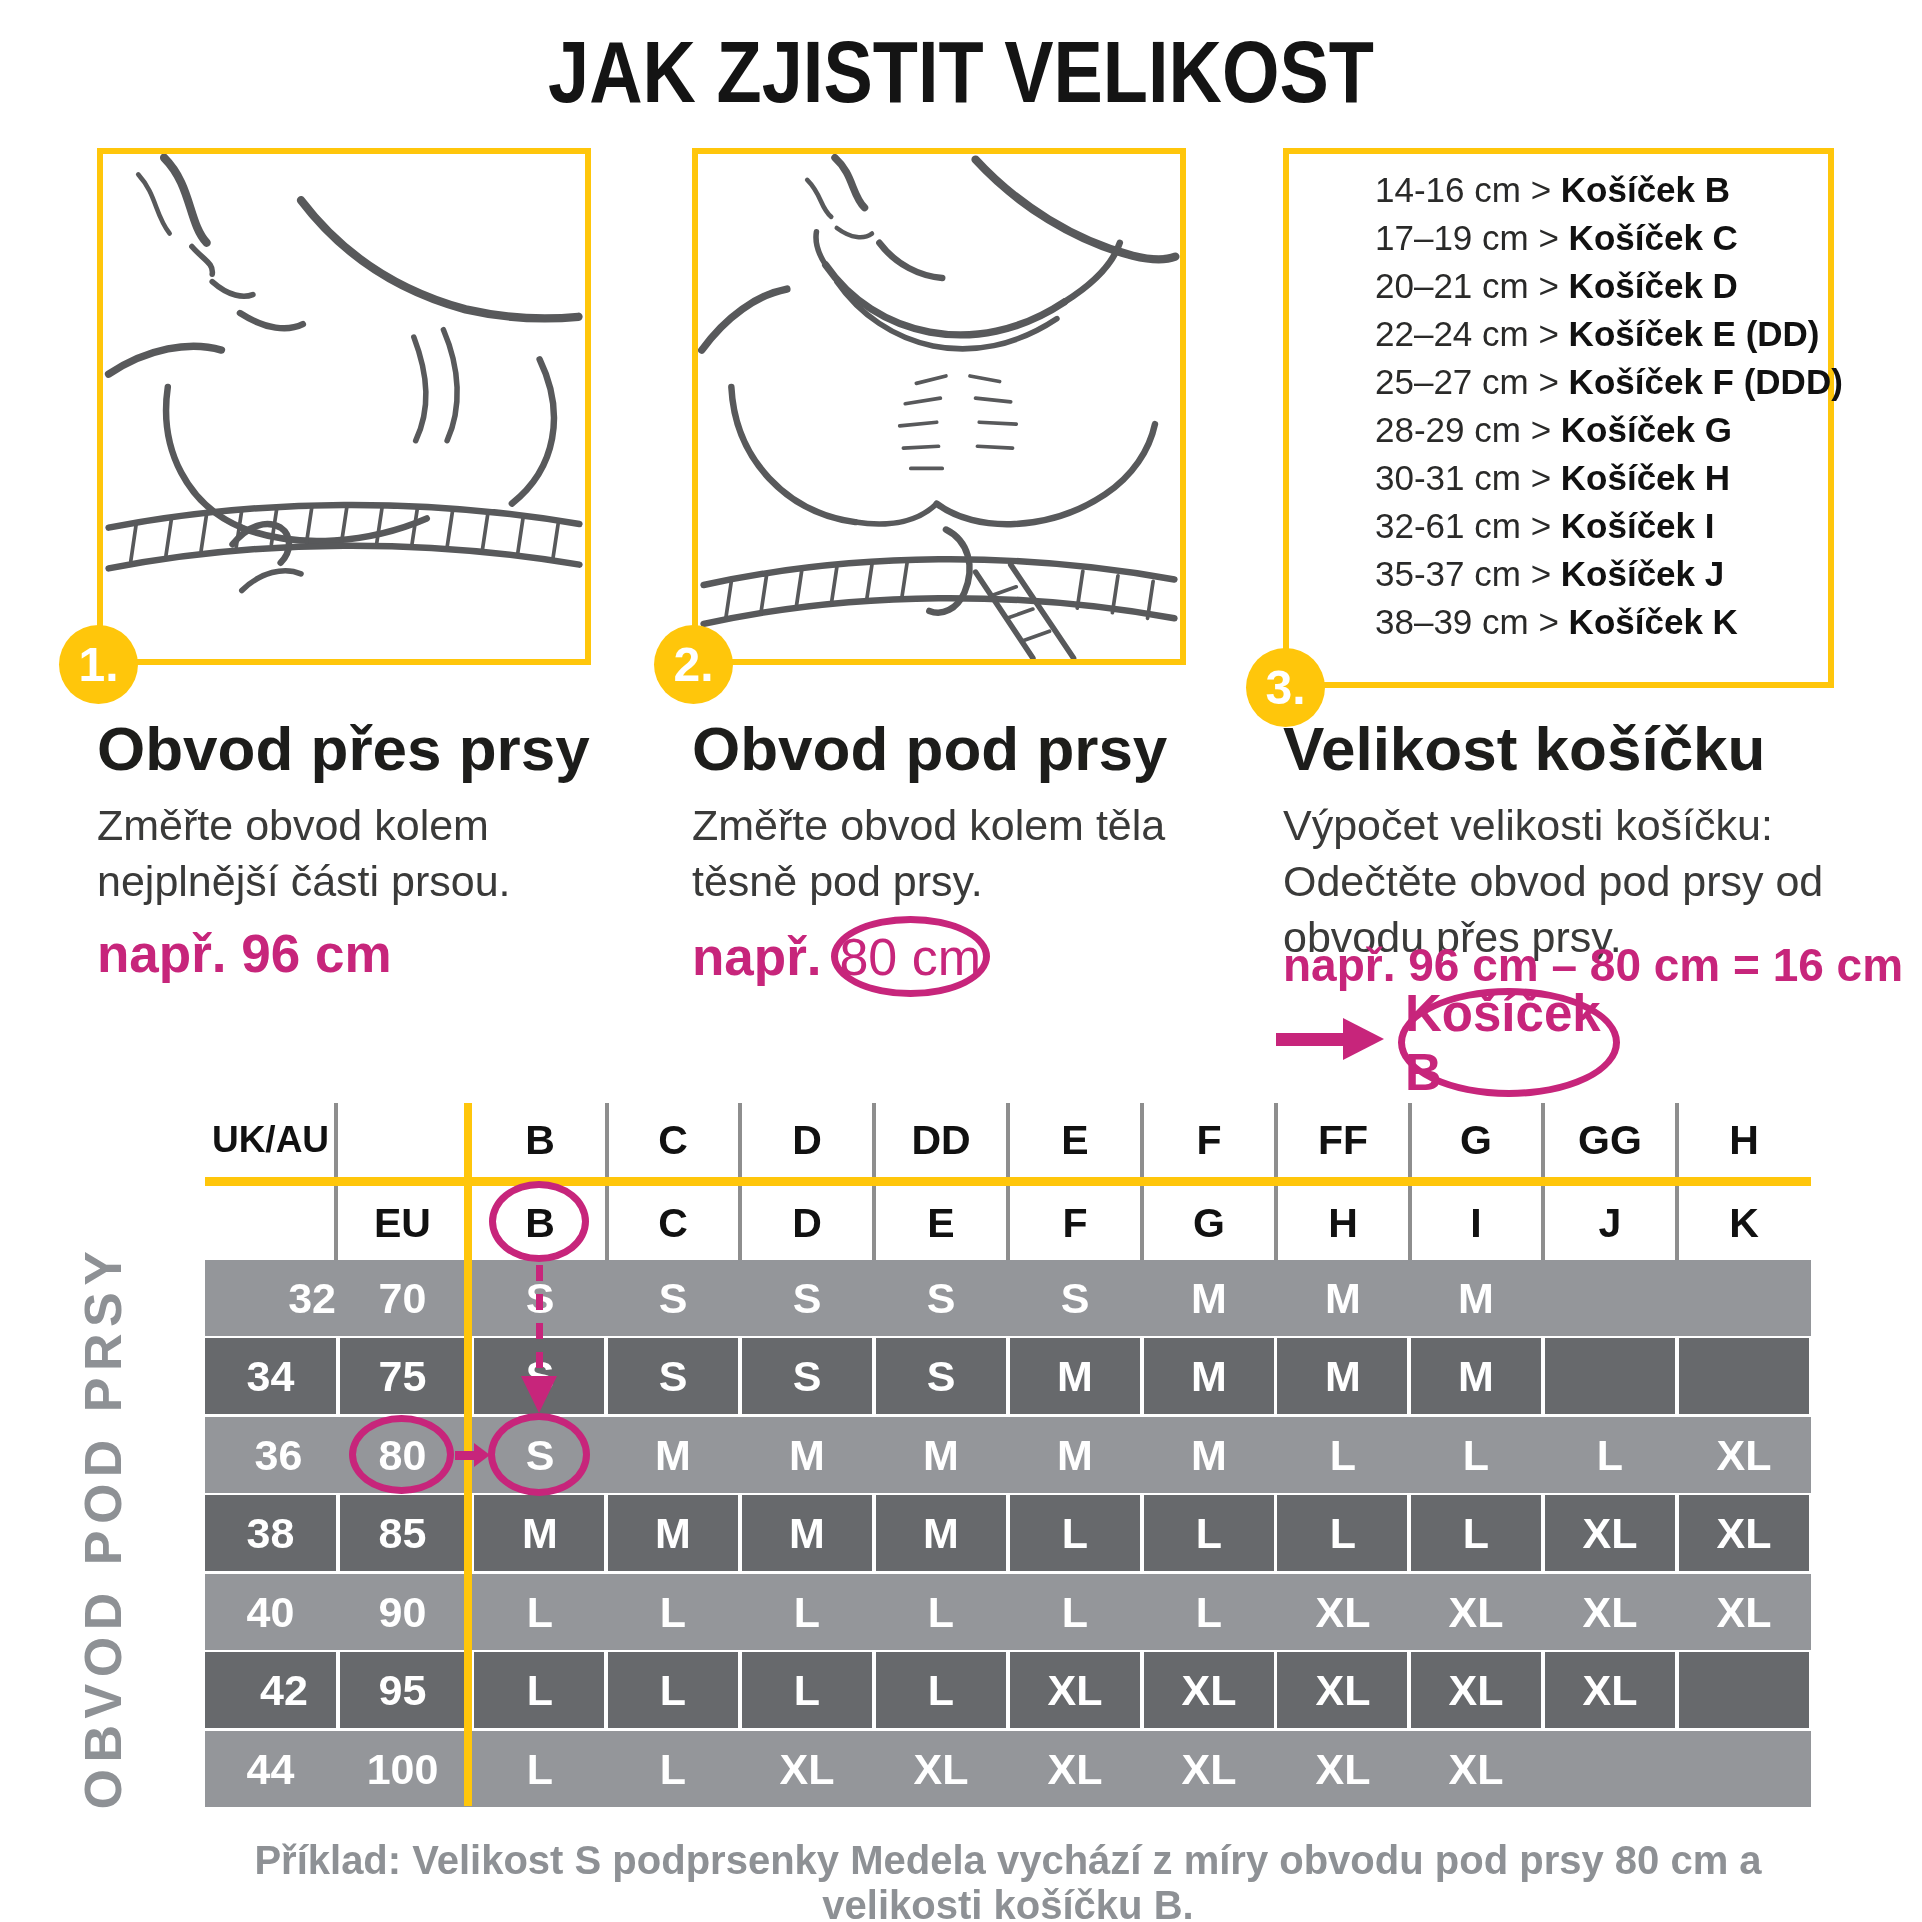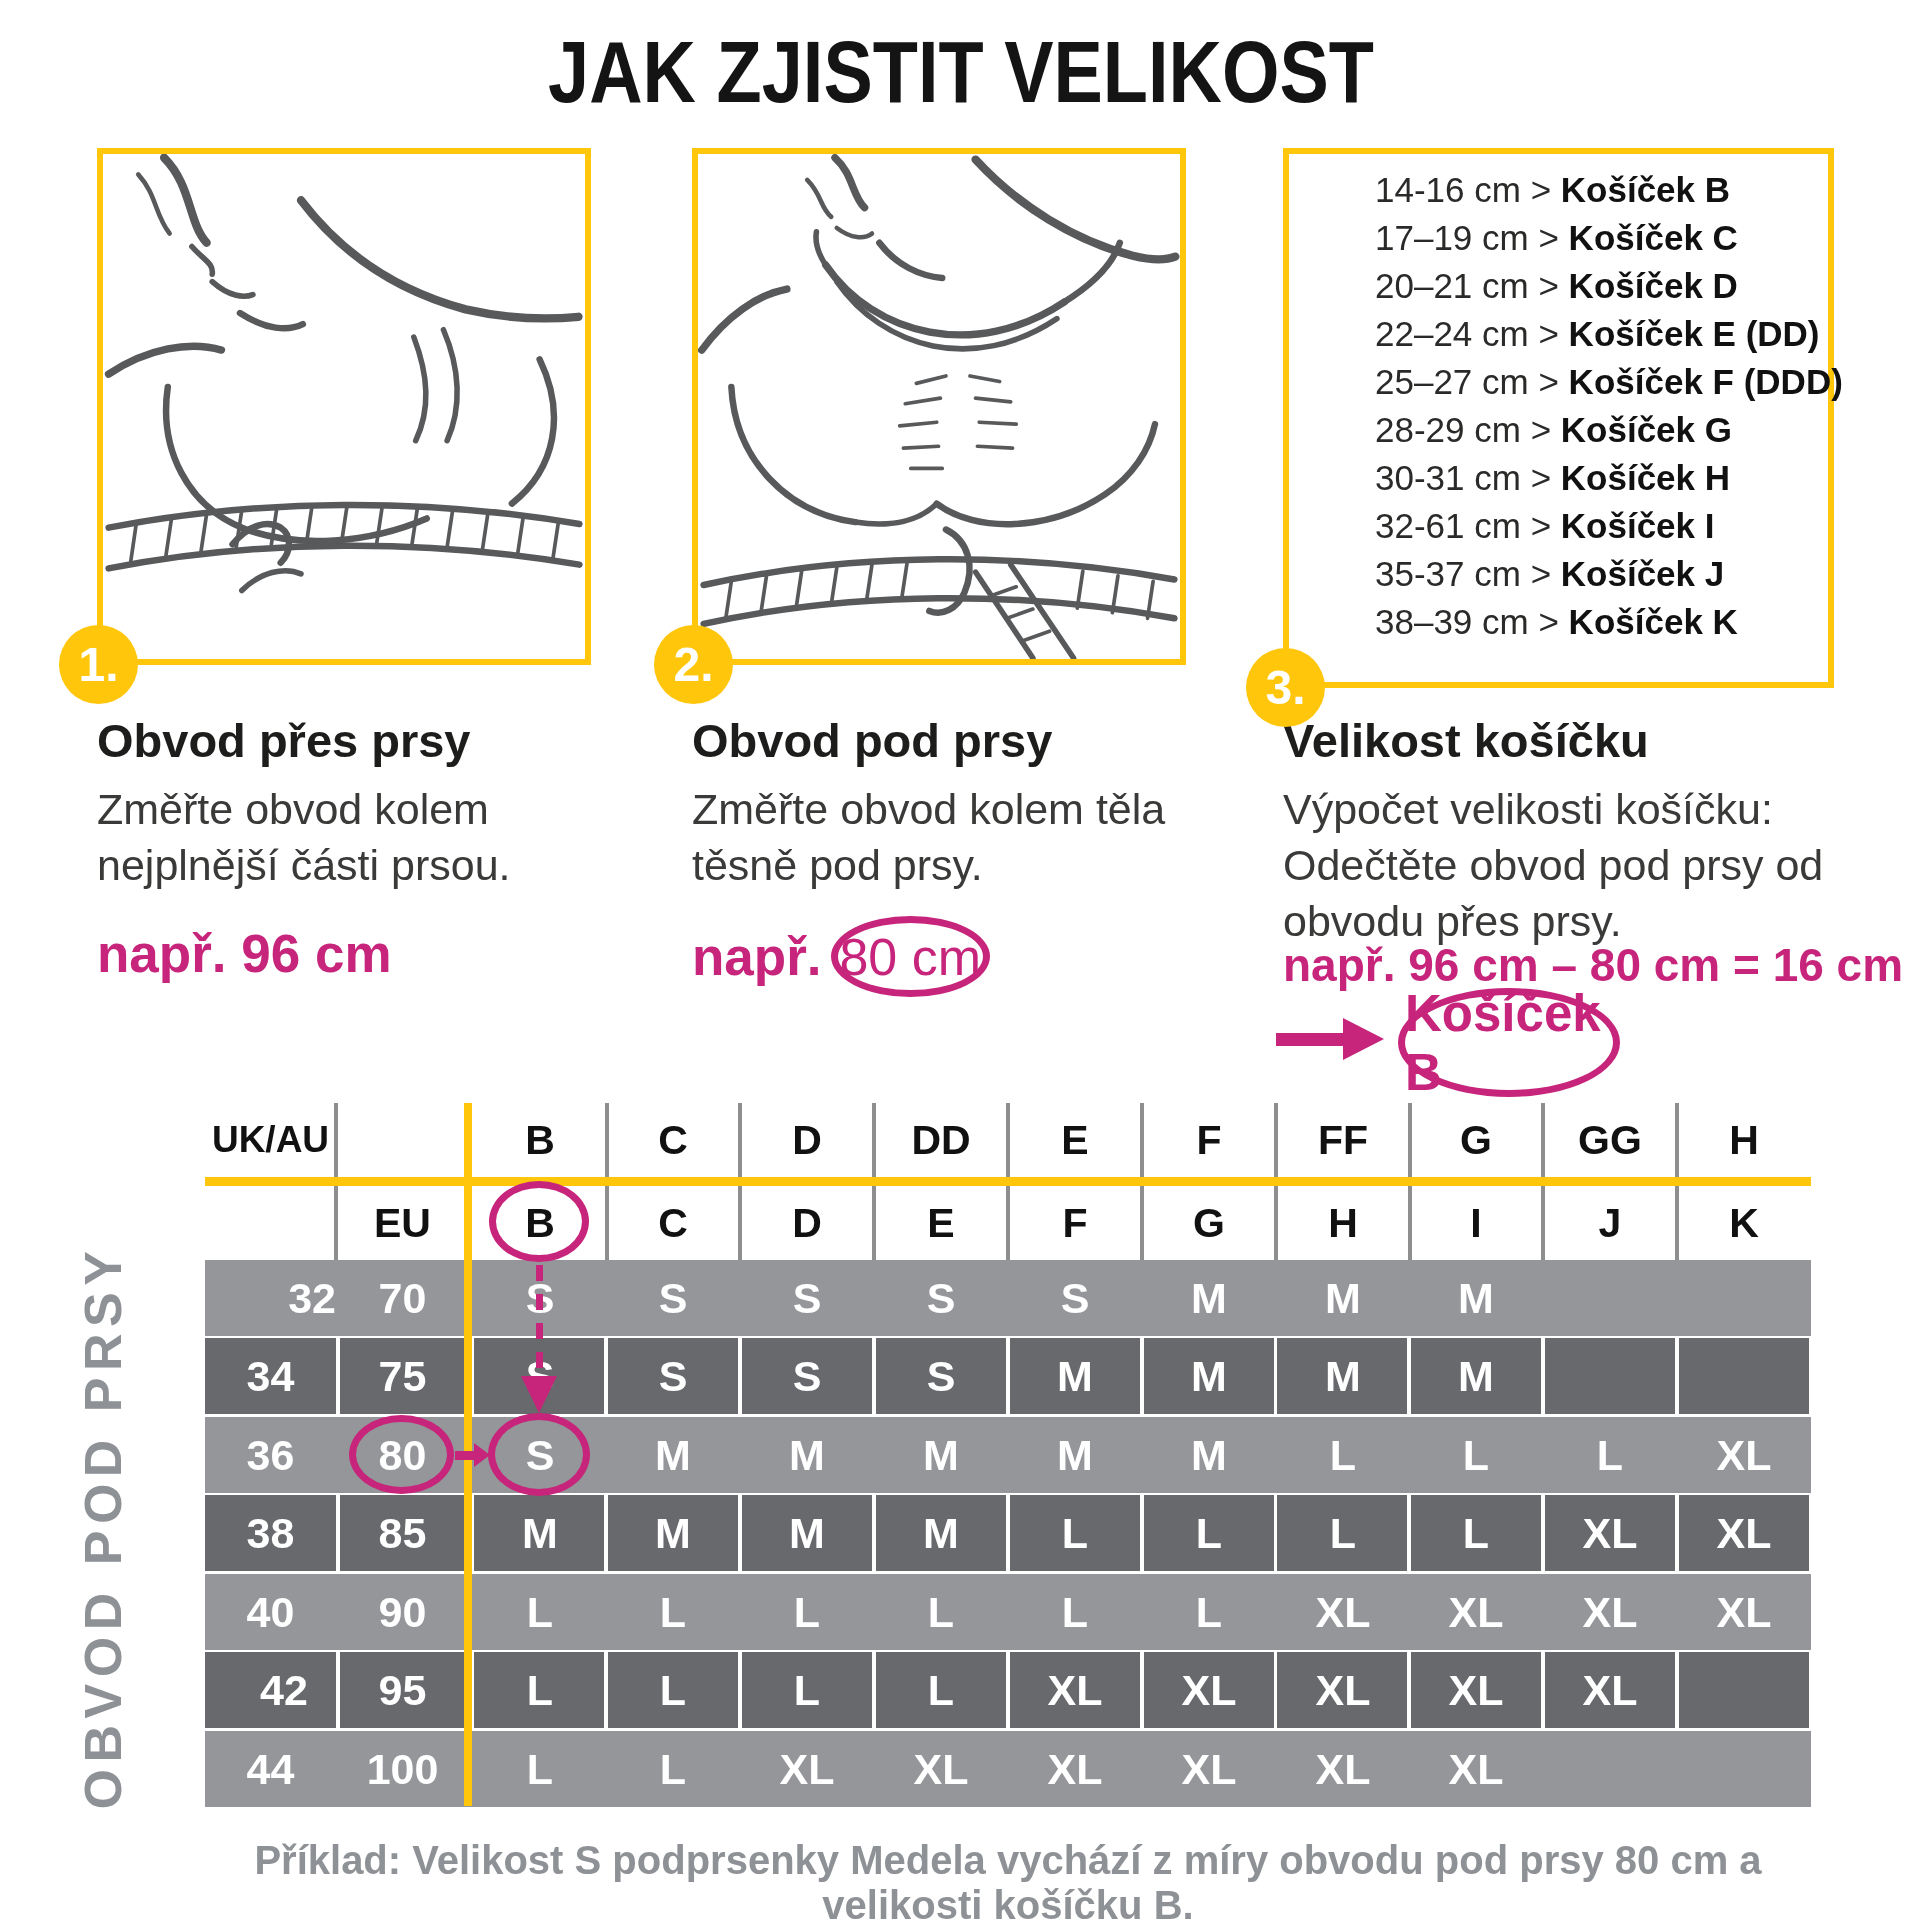--- a/index.html
+++ b/index.html
@@ -23,21 +23,21 @@
 
   .cup-list{position:absolute;left:1375px;top:166px;font-size:35px;line-height:48px;color:#1d1d1b;z-index:2;}
   .cup-line .cup-range{font-weight:normal;color:#2a2a29;}
   .cup-line .cup-sep{color:#2a2a29;}
   .cup-line .cup-name{font-weight:bold;color:#111;}
 
   .step-block{position:absolute;width:554px;}
   #step1-text{left:97px;top:713px;}
   #step2-text{left:692px;top:713px;}
   #step3-text{left:1283px;top:713px;width:609px;}
-  .step-heading{font-size:47px;font-weight:bold;color:#1d1d1b;margin:0 0 13px 0;}
+  .step-heading{font-size:62px;font-weight:bold;color:#1d1d1b;margin:0 0 13px 0;}
   .step-body{font-size:43px;line-height:56px;color:#3a3a39;white-space:pre-line;}
 
   .pink{color:#C7257B;}
   .example1{position:absolute;left:97px;top:923px;font-size:53px;font-weight:bold;text-align:center;}
   .example2{position:absolute;left:692px;top:916px;display:flex;align-items:center;gap:9.2px;}
   .example2 .prefix{font-size:53px;font-weight:bold;}
   .oval{border:7.4px solid #C7257B;border-radius:50%;box-sizing:border-box;display:flex;
     align-items:center;justify-content:center;}
   .example2 .oval{width:159px;height:81px;font-size:52px;font-weight:normal;}
   .example3{position:absolute;left:1283px;top:938px;font-size:46px;font-weight:bold;white-space:nowrap;}
@@ -246,21 +246,21 @@
       <div class="cell-text" style="left: 135px; top: 235px; width: 125px; height: 76px; line-height: 76px;">75</div>
       <div class="cell-text" style="left: 268px; top: 235px; width: 134px; height: 76px; line-height: 76px;">S</div>
       <div class="cell-text" style="left: 401px; top: 235px; width: 134px; height: 76px; line-height: 76px;">S</div>
       <div class="cell-text" style="left: 535px; top: 235px; width: 134px; height: 76px; line-height: 76px;">S</div>
       <div class="cell-text" style="left: 669px; top: 235px; width: 134px; height: 76px; line-height: 76px;">S</div>
       <div class="cell-text" style="left: 803px; top: 235px; width: 134px; height: 76px; line-height: 76px;">M</div>
       <div class="cell-text" style="left: 937px; top: 235px; width: 134px; height: 76px; line-height: 76px;">M</div>
       <div class="cell-text" style="left: 1071px; top: 235px; width: 134px; height: 76px; line-height: 76px;">M</div>
       <div class="cell-text" style="left: 1204px; top: 235px; width: 134px; height: 76px; line-height: 76px;">M</div>
       <div class="row-band" style="left: 0px; top: 314px; width: 1606px; height: 76px; background: rgb(148, 150, 154);"></div>
-      <div class="cell-text" style="left: 0px; top: 314px; width: 131px; height: 76px; line-height: 76px;">36</div>
+      <div class="cell-text" style="left: 0px; top: 314px; width: 131px; height: 76px; line-height: 76px; padding-left: 8px;">36</div>
       <div class="cell-text" style="left: 135px; top: 314px; width: 125px; height: 76px; line-height: 76px;">80</div>
       <div class="cell-text" style="left: 268px; top: 314px; width: 134px; height: 76px; line-height: 76px;">S</div>
       <div class="cell-text" style="left: 401px; top: 314px; width: 134px; height: 76px; line-height: 76px;">M</div>
       <div class="cell-text" style="left: 535px; top: 314px; width: 134px; height: 76px; line-height: 76px;">M</div>
       <div class="cell-text" style="left: 669px; top: 314px; width: 134px; height: 76px; line-height: 76px;">M</div>
       <div class="cell-text" style="left: 803px; top: 314px; width: 134px; height: 76px; line-height: 76px;">M</div>
       <div class="cell-text" style="left: 937px; top: 314px; width: 134px; height: 76px; line-height: 76px;">M</div>
       <div class="cell-text" style="left: 1071px; top: 314px; width: 134px; height: 76px; line-height: 76px;">L</div>
       <div class="cell-text" style="left: 1204px; top: 314px; width: 134px; height: 76px; line-height: 76px;">L</div>
       <div class="cell-text" style="left: 1338px; top: 314px; width: 134px; height: 76px; line-height: 76px;">L</div>

